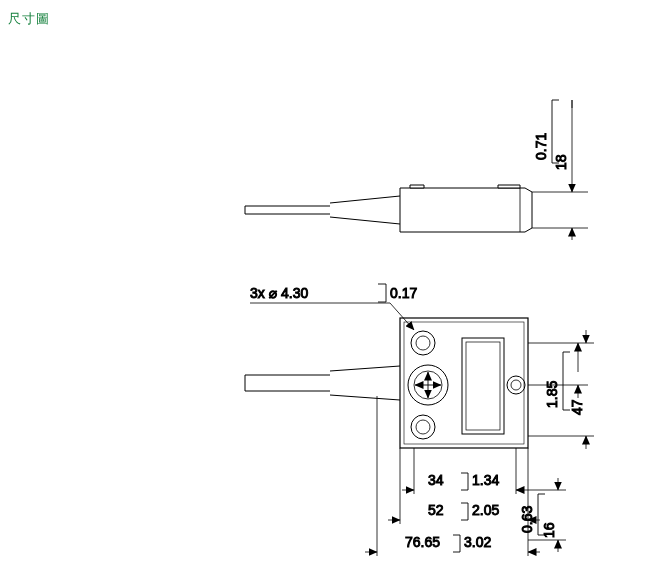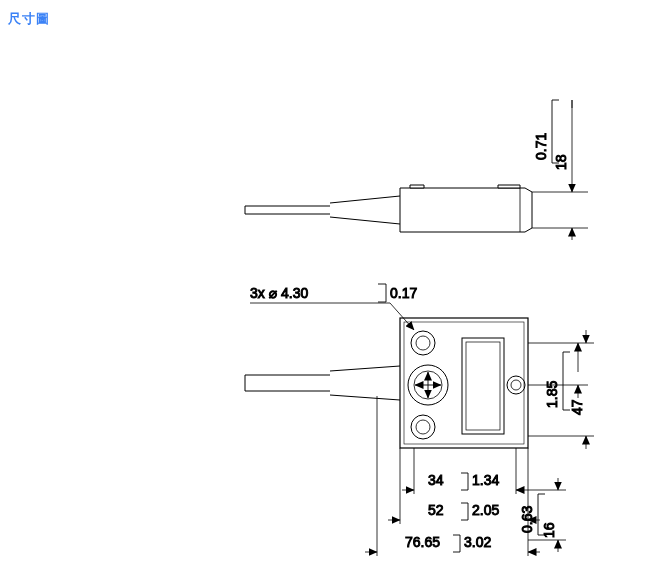--- a/index.html
+++ b/index.html
@@ -13,23 +13,23 @@
     position: relative;
     font-family: "Liberation Sans", sans-serif;
     color: #000000;
     overflow: hidden;
   }
   #page-title {
     position: absolute;
     left: 8px;
     top: 10px;
     font-size: 13px;
-    font-weight: bold;
+    font-weight: normal;
     letter-spacing: 1px;
-    color: #3b82f6;
+    color: #15803d;
   }
   #drawing {
     position: absolute;
     left: 0;
     top: 0;
     width: 662px;
     height: 576px;
   }
   .dim-text {
     font-family: "Liberation Sans", sans-serif;

